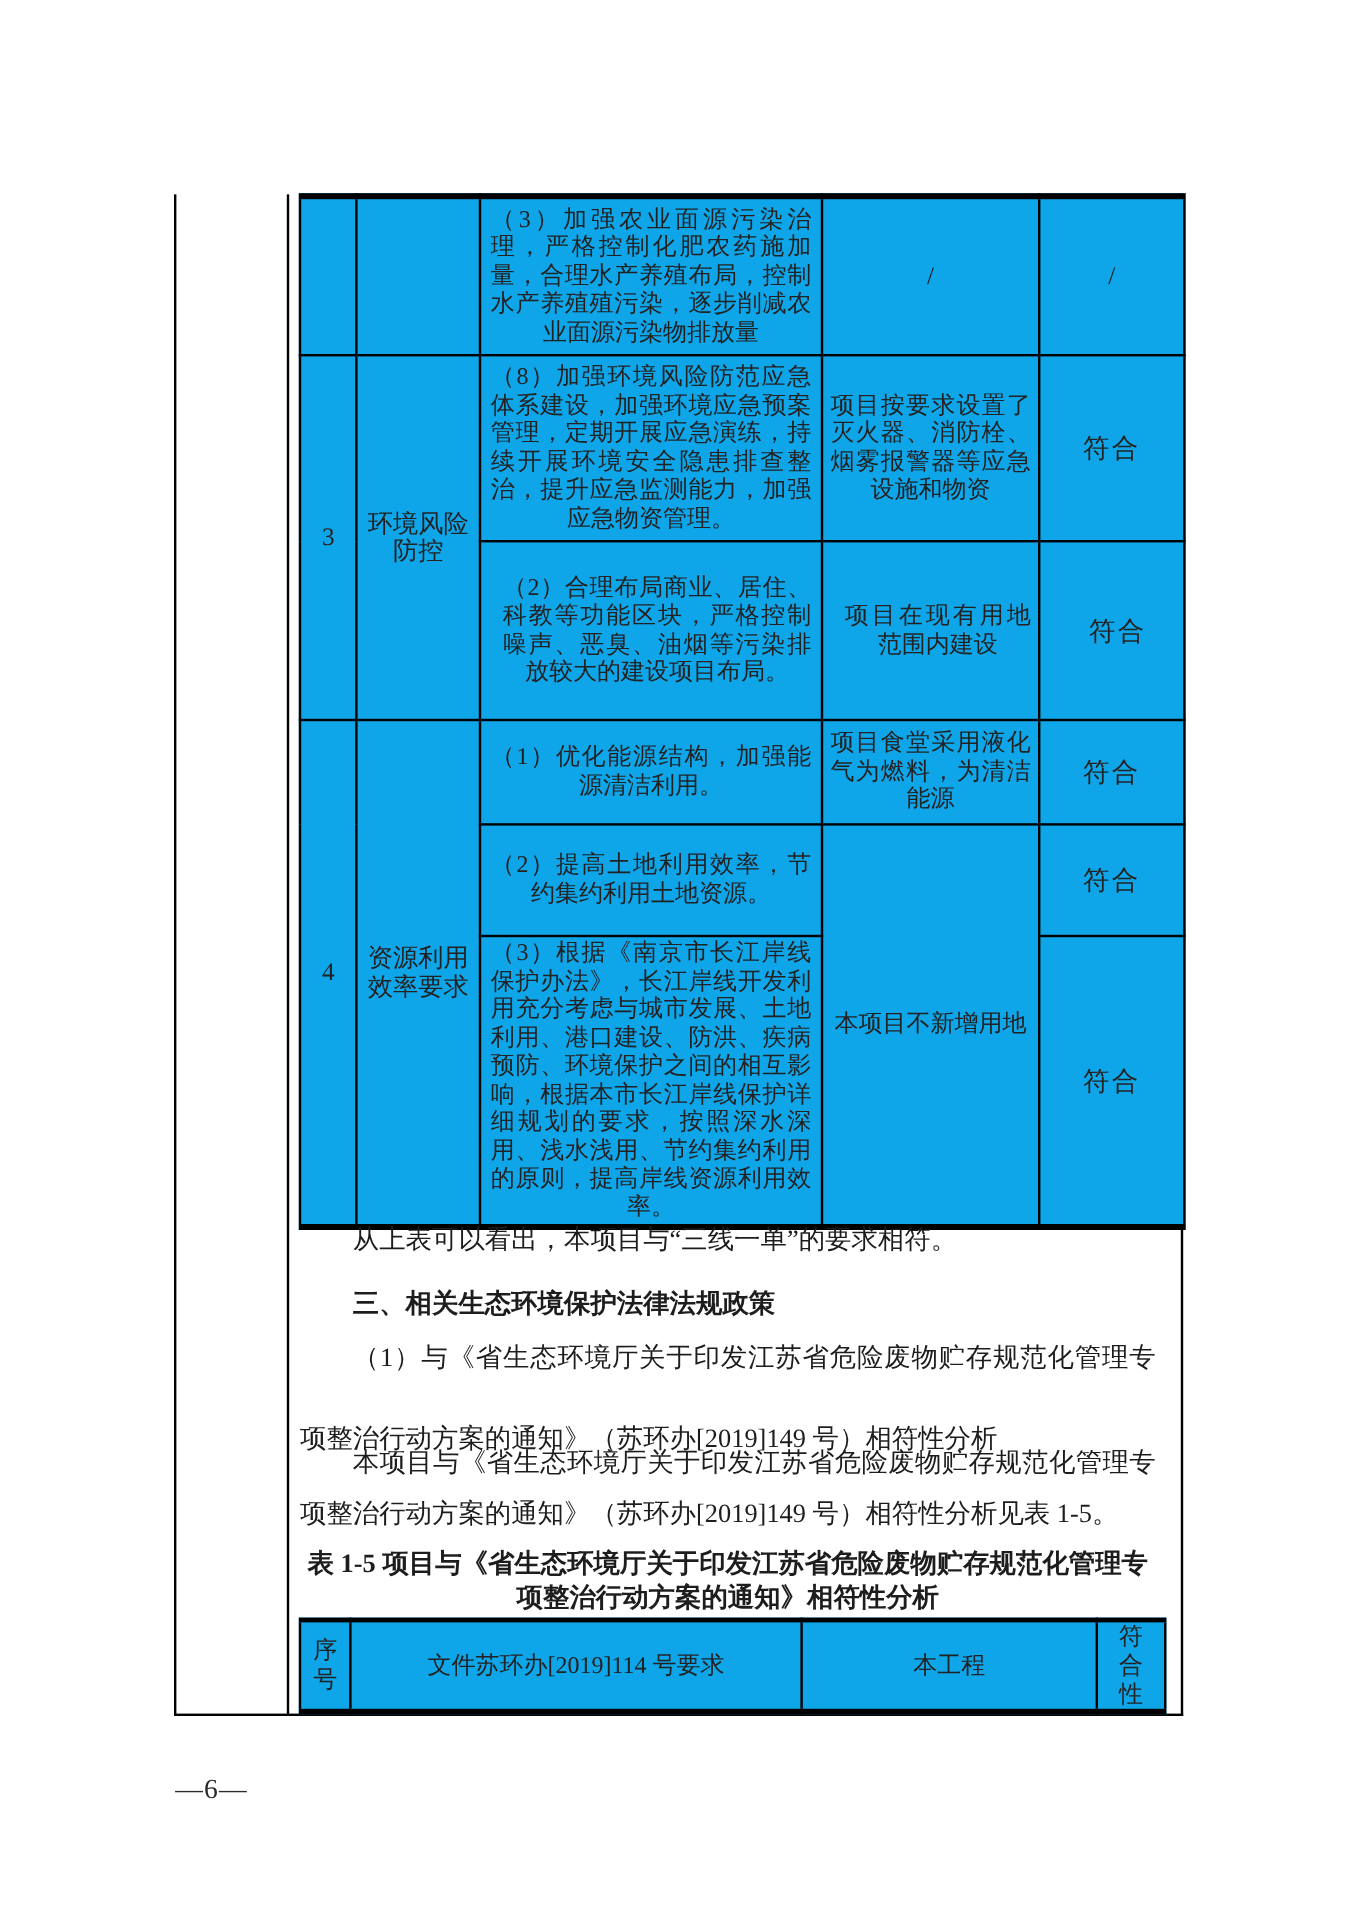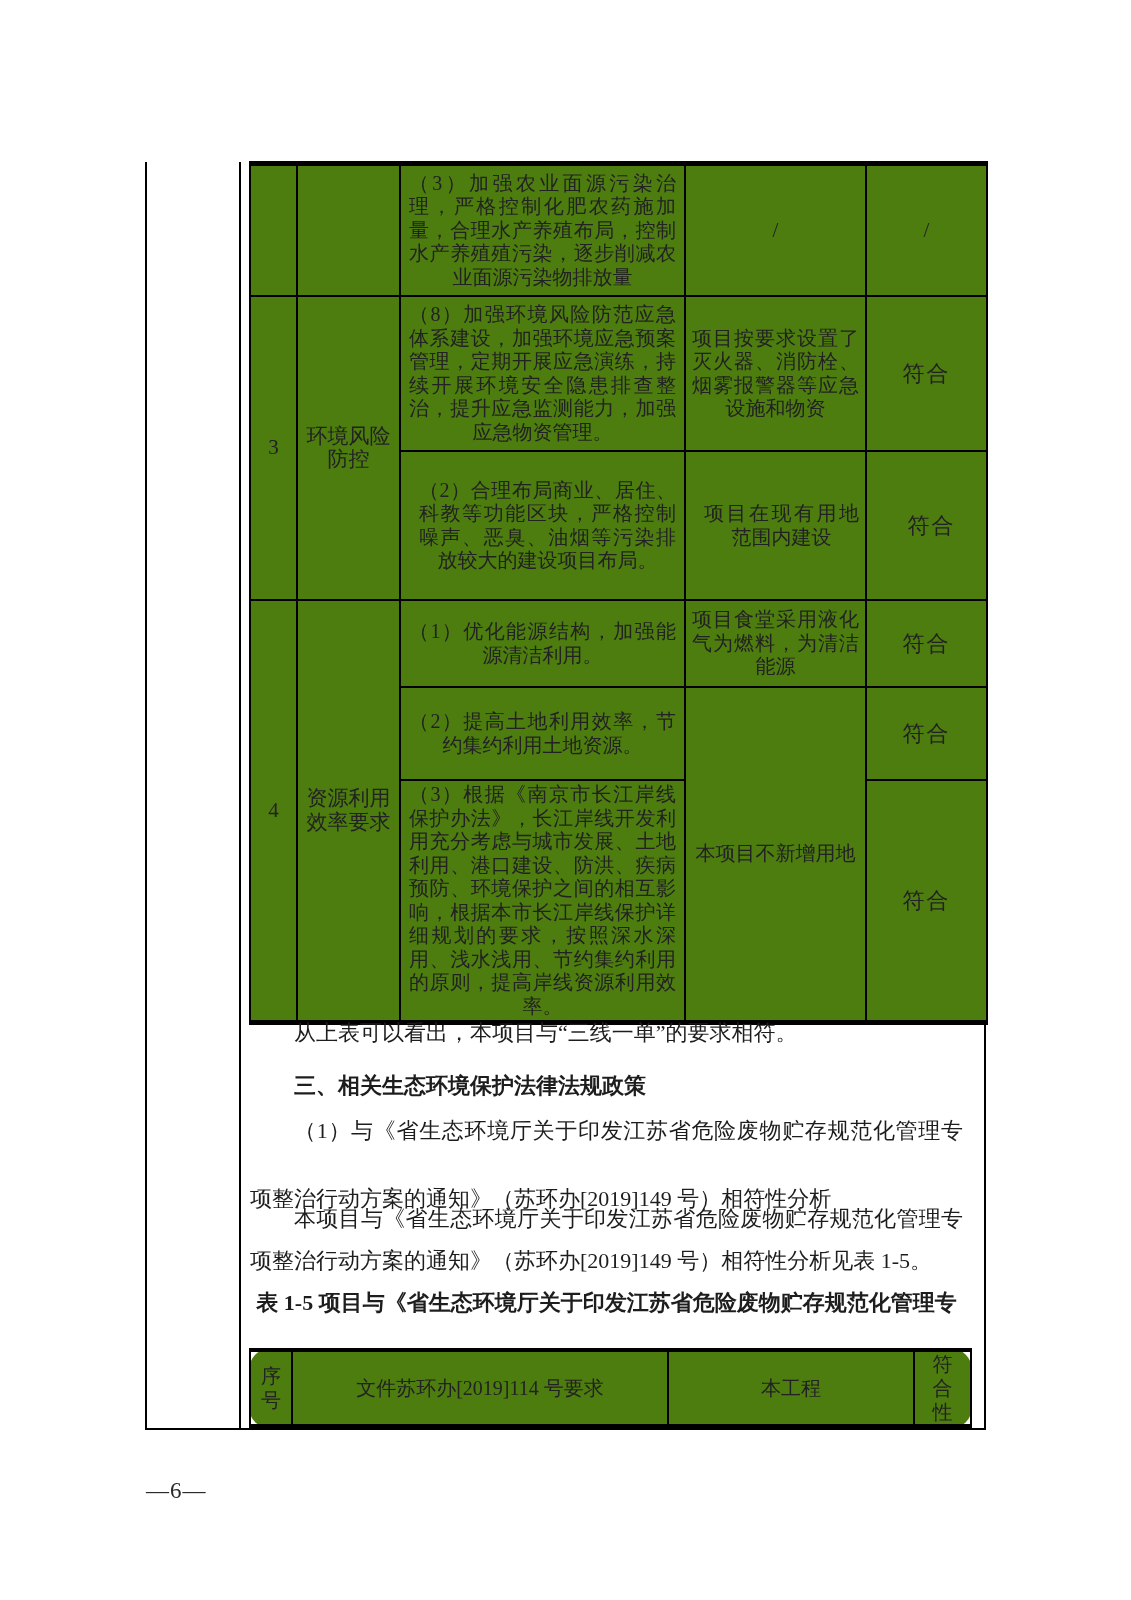--- a/index.html
+++ b/index.html
@@ -13,21 +13,21 @@
   }
   
   .outer-box{
     position:absolute;left:145px;top:162px;width:841px;height:1268px;
     box-sizing:border-box;
     border-left:2px solid #000;border-right:2px solid #000;border-bottom:2px solid #000;
   }
   .col-divider{
     position:absolute;left:239px;top:162px;width:2px;height:1268px;background:#000;
   }
-  table{border-collapse:collapse;table-layout:fixed;position:absolute;background:#4d7c0f;}
+  table{border-collapse:collapse;table-layout:fixed;position:absolute;background:#0ea5e9;}
   
   .t1{left:249px;top:161px;width:737px;
       border-top:5px solid #000;border-bottom:5px solid #000;
       border-left:2px solid #000;border-right:2px solid #000;}
   .t1 td{
     border:2px solid #000;vertical-align:middle;
     font-size:20px;line-height:23.5px;color:#222;
     padding:2px 8px;overflow:hidden;
   }
   .t1 td.seq,.t1 td.cat{text-align:center;padding:2px 2px;font-size:21px;}
@@ -47,21 +47,21 @@
     font-size:22px;line-height:27px;white-space:nowrap;
   }
   .wrapok{white-space:normal;}
   .indent{text-indent:44px;}
   .jfull{text-align:justify;text-align-last:justify;white-space:normal;}
   .bold{font-weight:bold;}
   .center{text-align:center;white-space:normal;}
   
   .t2{left:249px;top:1348px;width:721px;
       border-top:4px solid #000;border-bottom:5px solid #000;
-      border-left:2px solid #000;border-right:2px solid #000;border-radius:22px;}
+      border-left:2px solid #000;border-right:2px solid #000;}
   .t2 td{
     border:2px solid #000;vertical-align:middle;text-align:center;
     font-size:20px;line-height:24px;color:#222;height:70px;padding:0 6px;overflow:hidden;
   }
   .t2 td.seq2{padding:0 8px;}
   .t2 td.conf2{padding:0 15px;}
   .pagenum{
     position:absolute;left:146px;top:1478px;
     font-size:23px;color:#2a2a2a;letter-spacing:1px;
   }
@@ -121,20 +121,21 @@
     </tbody>
   </table>
 
   <div class="bline indent bold" style="top:1072px">三、相关生态环境保护法律法规政策</div>
   <div class="bline indent" style="top:1019px">从上表可以看出，本项目与“三线一单”的要求相符。</div>
   <div class="bline indent jfull" style="top:1117px">（1）与《省生态环境厅关于印发江苏省危险废物贮存规范化管理专</div>
   <div class="bline wrapok" style="top:1185px">项整治行动方案的通知》（苏环办[2019]149 号）相符性分析</div>
   <div class="bline indent jfull" style="top:1205px">本项目与《省生态环境厅关于印发江苏省危险废物贮存规范化管理专</div>
   <div class="bline wrapok" style="top:1247px">项整治行动方案的通知》（苏环办[2019]149 号）相符性分析见表 1-5。</div>
   <div class="bline bold center" style="top:1289px">表 1-5 项目与《省生态环境厅关于印发江苏省危险废物贮存规范化管理专</div>
+  <div class="bline bold center" style="top:1317px">项整治行动方案的通知》相符性分析</div>
 
   <table class="t2">
     <colgroup>
       <col style="width:42px">
         <col style="width:376px">
         <col style="width:246px">
         <col style="width:57px">
     </colgroup>
     <tbody>
       <tr>

